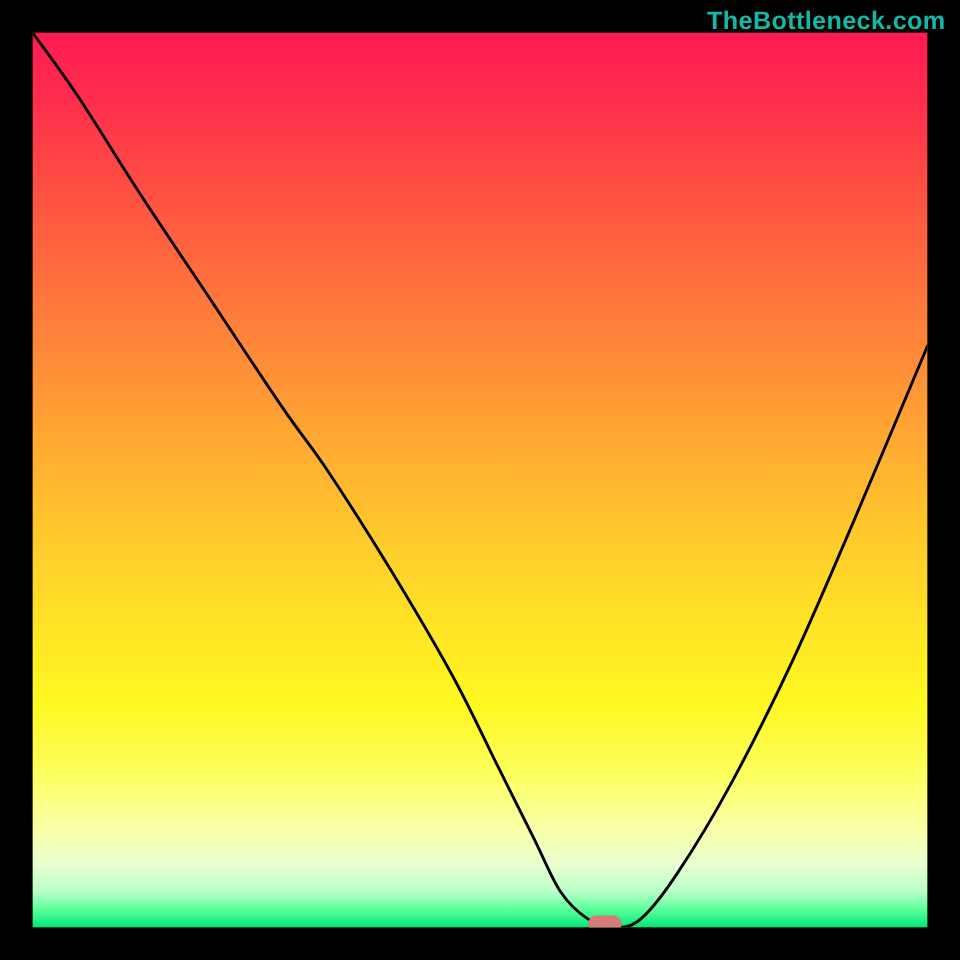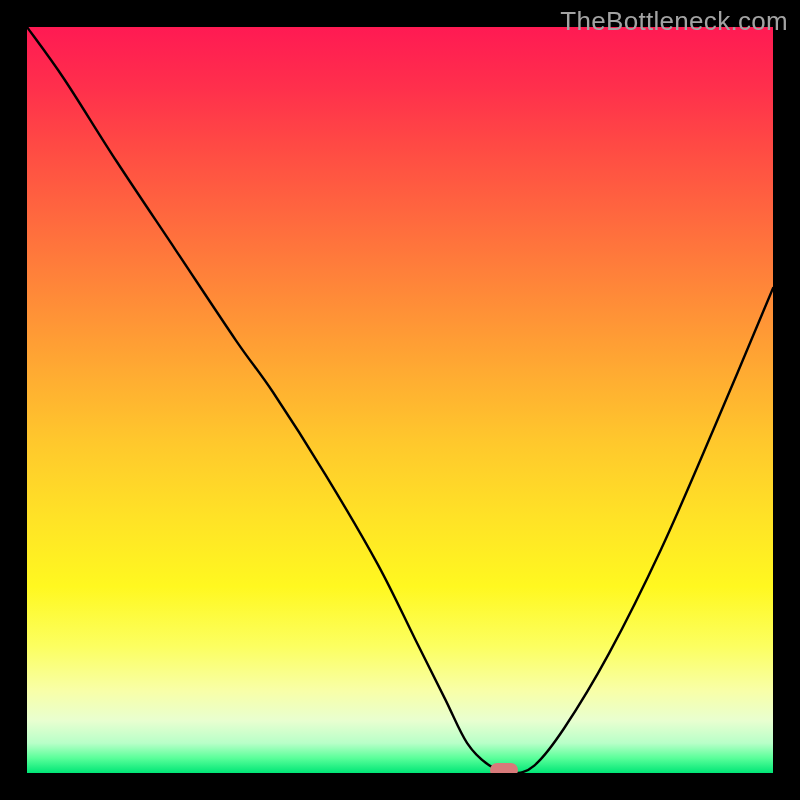--- a/index.html
+++ b/index.html
@@ -1,17 +1,17 @@
 <!DOCTYPE html>
 <html><head>
 <meta charset="utf-8">
 <style>
   * { margin: 0; padding: 0; box-sizing: border-box; }
   body { width: 800px; height: 800px; background: #000; position: relative; font-family: Arial, sans-serif; }
-  .watermark { position: absolute; top: 6px; right: 12px; color: #a3a3a3; font-size: 26px; font-weight: 400; letter-spacing: 0.3px; z-index: 10; }
+  .watermark { position: absolute; top: 6px; right: 12px; color: #14b8a6; font-size: 21px; font-weight: 700; letter-spacing: 0.3px; z-index: 10; }
   .frame { position: absolute; top: 0; left: 0; width: 800px; height: 800px; background: #000; }
   .plot-area { position: absolute; left: 27px; top: 27px; width: 746px; height: 746px; overflow: hidden; }
   .gradient {
     position: absolute; left: 0; top: 0; width: 100%; height: 100%;
     background: linear-gradient(to bottom,
       #ff1a53 0%,
       #ff2f4c 8%,
       #ff4a44 16%,
       #ff6a3e 26%,
       #ff8a38 36%,

